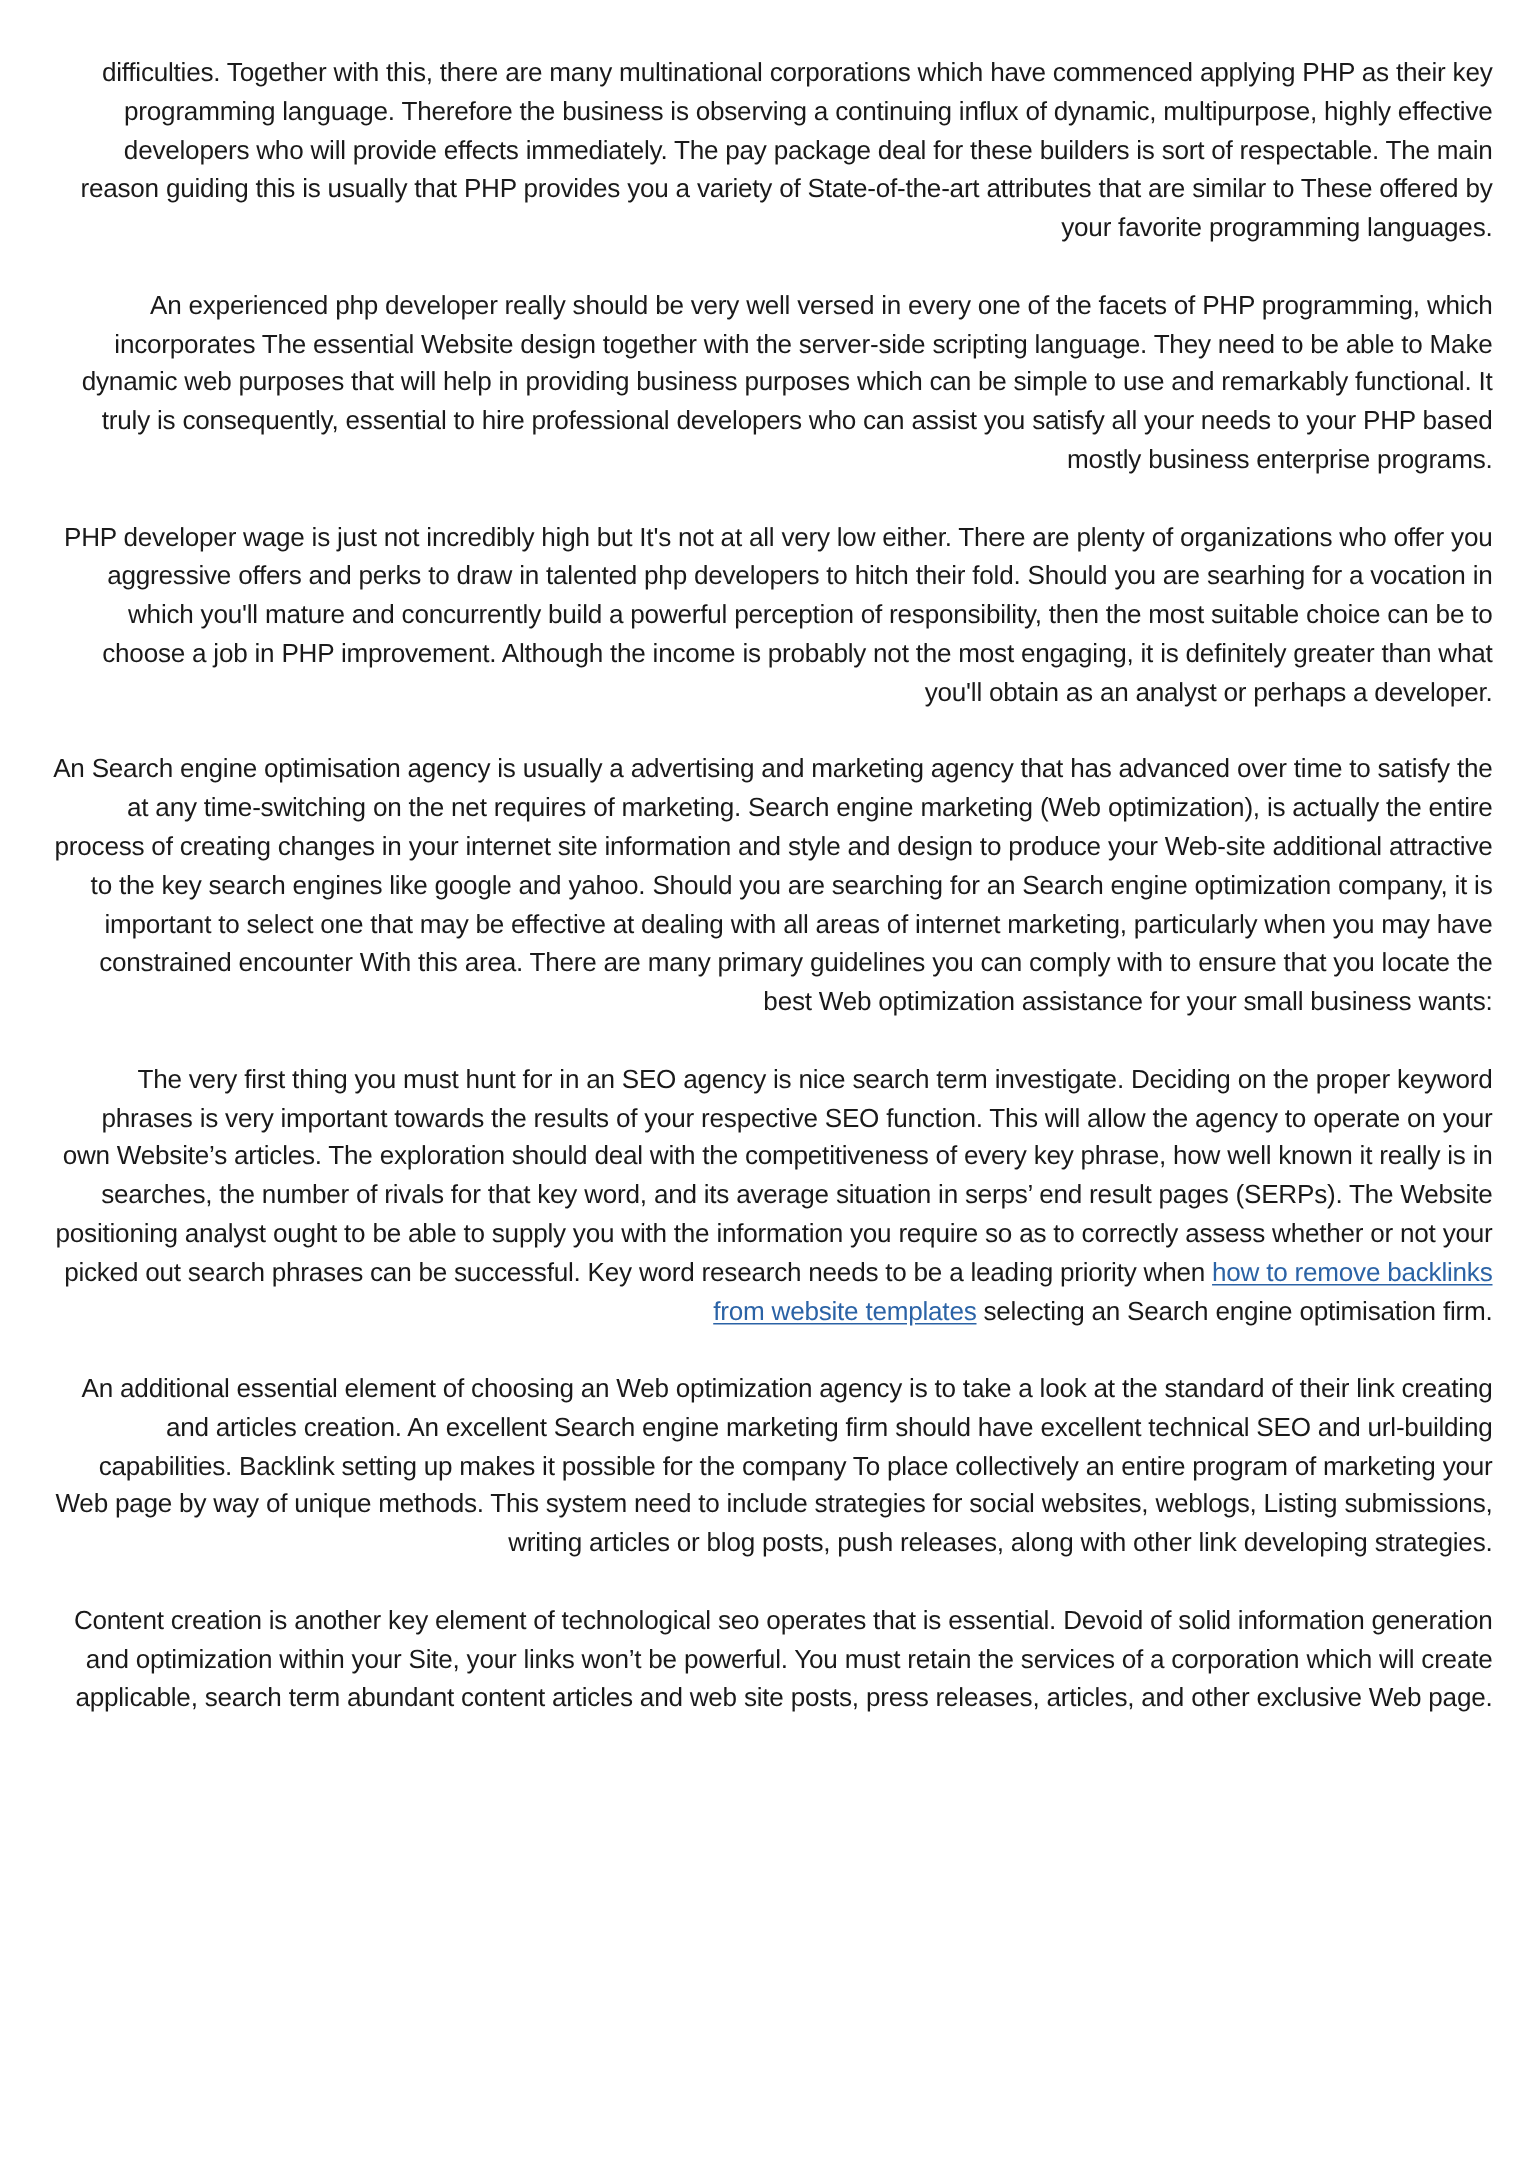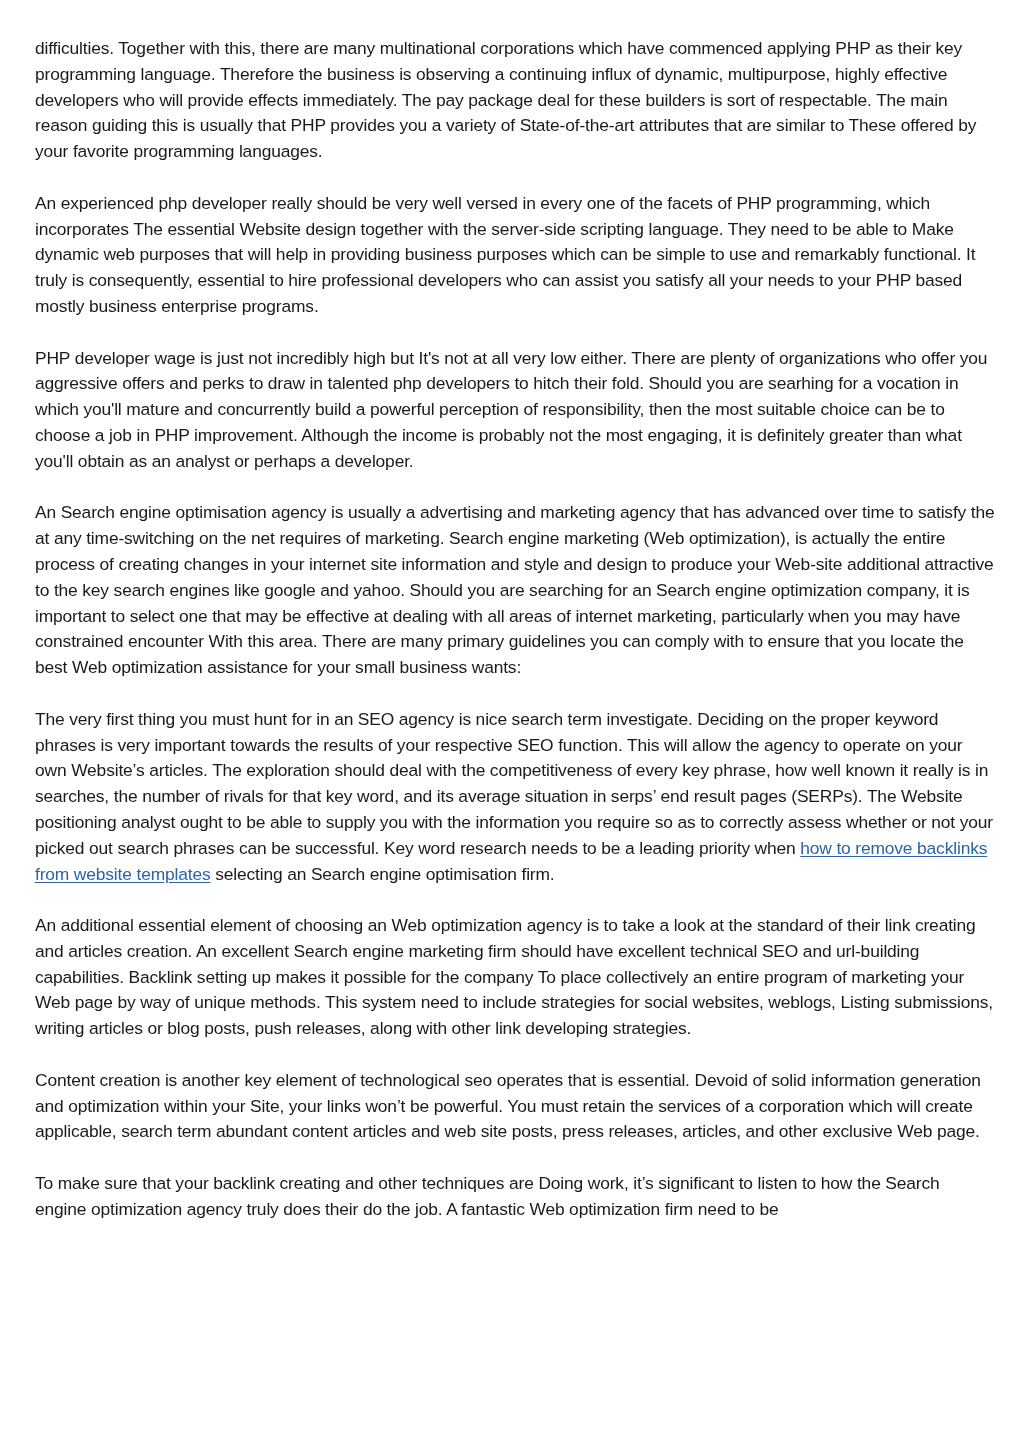--- a/index.html
+++ b/index.html
@@ -20,20 +20,21 @@
       width: 960px;
       font-family: "Liberation Sans", sans-serif;
       font-size: 17.4px;
       line-height: 25.8px;
       color: #1a1a1a;
       letter-spacing: -0.15px;
       word-spacing: 0px;
     }
     .para {
       margin: 0 0 25.8px 0;
+      text-align: right;
     }
     .heading {
       margin: 0 0 25.8px 0;
     }
     a.inline-link {
       color: #2b63a6;
       text-decoration: underline;
       text-decoration-color: #2b63a6;
       text-underline-offset: 2px;
     }
@@ -51,15 +52,14 @@
 
 
   <p class="para">An Search engine optimisation agency is usually a advertising and marketing agency that has advanced over time to satisfy the at any time-switching on the net requires of marketing. Search engine marketing (Web optimization), is actually the entire process of creating changes in your internet site information and style and design to produce your Web-site additional attractive to the key search engines like google and yahoo. Should you are searching for an Search engine optimization company, it is important to select one that may be effective at dealing with all areas of internet marketing, particularly when you may have constrained encounter With this area. There are many primary guidelines you can comply with to ensure that you locate the best Web optimization assistance for your small business wants:</p>
 
   <p class="para"><span>The very first thing you must hunt for in an SEO agency is nice search term investigate. Deciding on the proper keyword phrases is very important towards the results of your respective SEO function. This will allow the agency to operate on your own Website’s articles. The exploration should deal with the competitiveness of every key phrase, how well known it really is in searches, the number of rivals for that key word, and its average situation in serps’ end result pages (SERPs). The Website positioning analyst ought to be able to supply you with the information you require so as to correctly assess whether or not your picked out search phrases can be successful. Key word research needs to be a leading priority when </span><a class="inline-link" href="#">how to remove backlinks from website templates</a><span> selecting an Search engine optimisation firm.</span></p>
 
   <p class="para">An additional essential element of choosing an Web optimization agency is to take a look at the standard of their link creating and articles creation. An excellent Search engine marketing firm should have excellent technical SEO and url-building capabilities. Backlink setting up makes it possible for the company To place collectively an entire program of marketing your Web page by way of unique methods. This system need to include strategies for social websites, weblogs, Listing submissions, writing articles or blog posts, push releases, along with other link developing strategies.</p>
 
   <p class="para">Content creation is another key element of technological seo operates that is essential. Devoid of solid information generation and optimization within your Site, your links won’t be powerful. You must retain the services of a corporation which will create applicable, search term abundant content articles and web site posts, press releases, articles, and other exclusive Web page.</p>
 
-  <p class="para">To make sure that your backlink creating and other techniques are Doing work, it’s significant to listen to how the Search engine optimization agency truly does their do the job. A fantastic Web optimization firm need to be</p>
 
 </div>
 
 </body></html>

